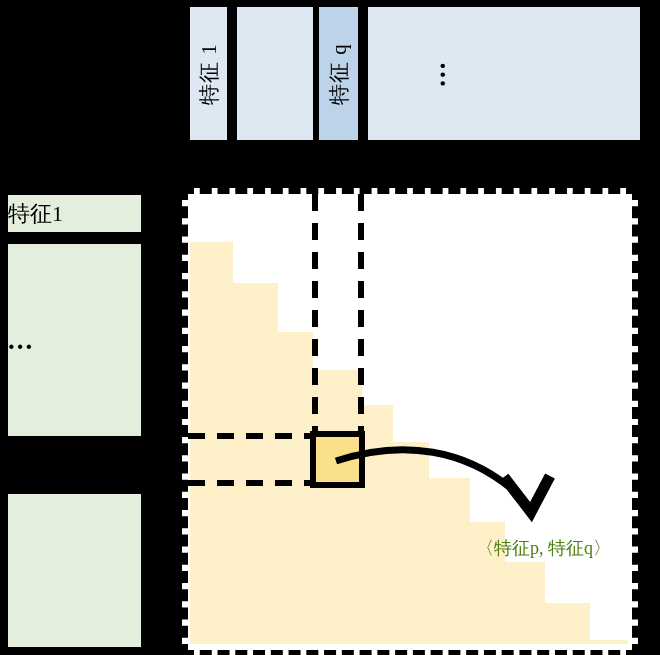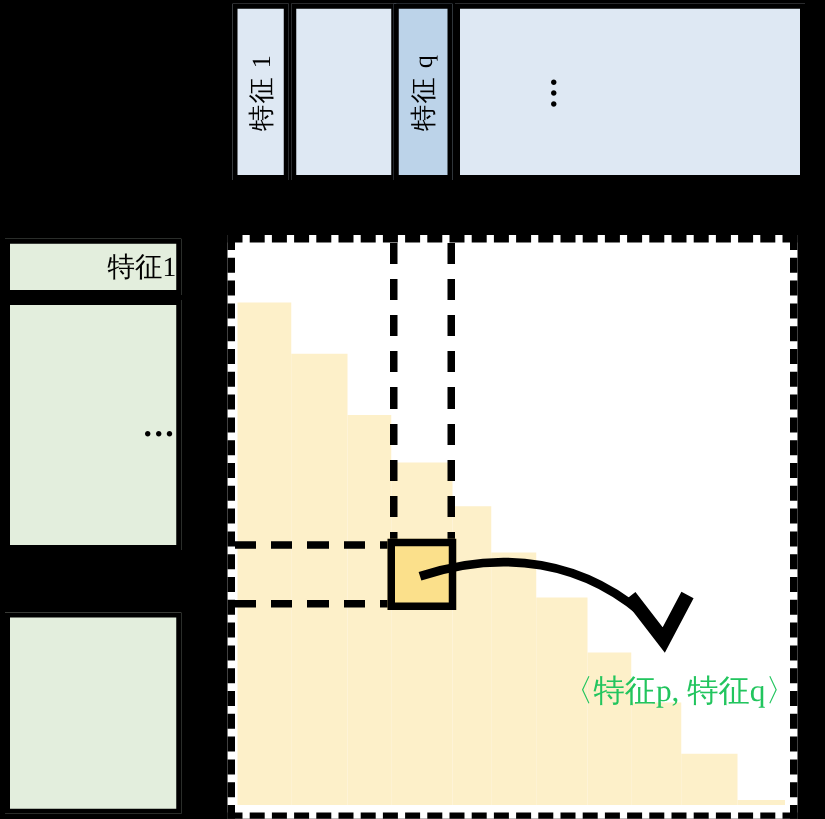--- a/index.html
+++ b/index.html
@@ -13,21 +13,21 @@
   .hcell.dark{background:var(--dark_blue);}
   .hcell .vlabel{transform:rotate(-90deg);white-space:nowrap;
                  font-size:21px;color:#000;letter-spacing:1px;}
   .hcell .vdots{position:absolute;left:55px;top:0;bottom:0;
                 display:flex;align-items:center;}
   .vdots span{transform:rotate(-90deg);font-size:27px;font-weight:bold;letter-spacing:2px;}
 
   
   .gcell{position:absolute;left:4px;width:141px;box-sizing:border-box;
          border:4px solid #000;background:var(--light_green);
-         display:flex;align-items:center;justify-content:flex-end;
+         display:flex;align-items:center;justify-content:flex-start;
          font-size:22px;color:#000;}
   .gcell.dark{background:var(--dark_green);}
   .gcell .hdots{font-size:27px;font-weight:bold;letter-spacing:2px;}
 
   
   #matrix{position:absolute;left:182px;top:188px;width:456px;height:468px;
           box-sizing:border-box;background:#fff;border:6px dashed #000;}
   .stair-col{position:absolute;background:var(--light_yellow);}
 
   
@@ -41,21 +41,21 @@
   #guide-row-top{top:433px;}
   #guide-row-bottom{top:480px;}
 
   
   #cell-pq{position:absolute;left:310px;top:431px;width:55px;height:57px;
            box-sizing:border-box;border:6px solid #000;background:var(--highlight_yellow);}
 
   
   #arrow-svg{position:absolute;left:0;top:0;width:660px;height:655px;pointer-events:none;}
   #pair-annotation{position:absolute;left:446px;top:536px;width:195px;
-                   text-align:center;font-size:25px;color:#22c55e;white-space:nowrap;}
+                   text-align:center;font-size:18px;color:#4d7c0f;white-space:nowrap;}
 </style>
 </head>
 <body>
 
 <div id="canvas">
 
   <div class="hcell" style="left:186px;width:45px;">
     <span class="vlabel">特征 1</span>
   </div>
   <div class="hcell" style="left:233px;width:84px;"></div>

